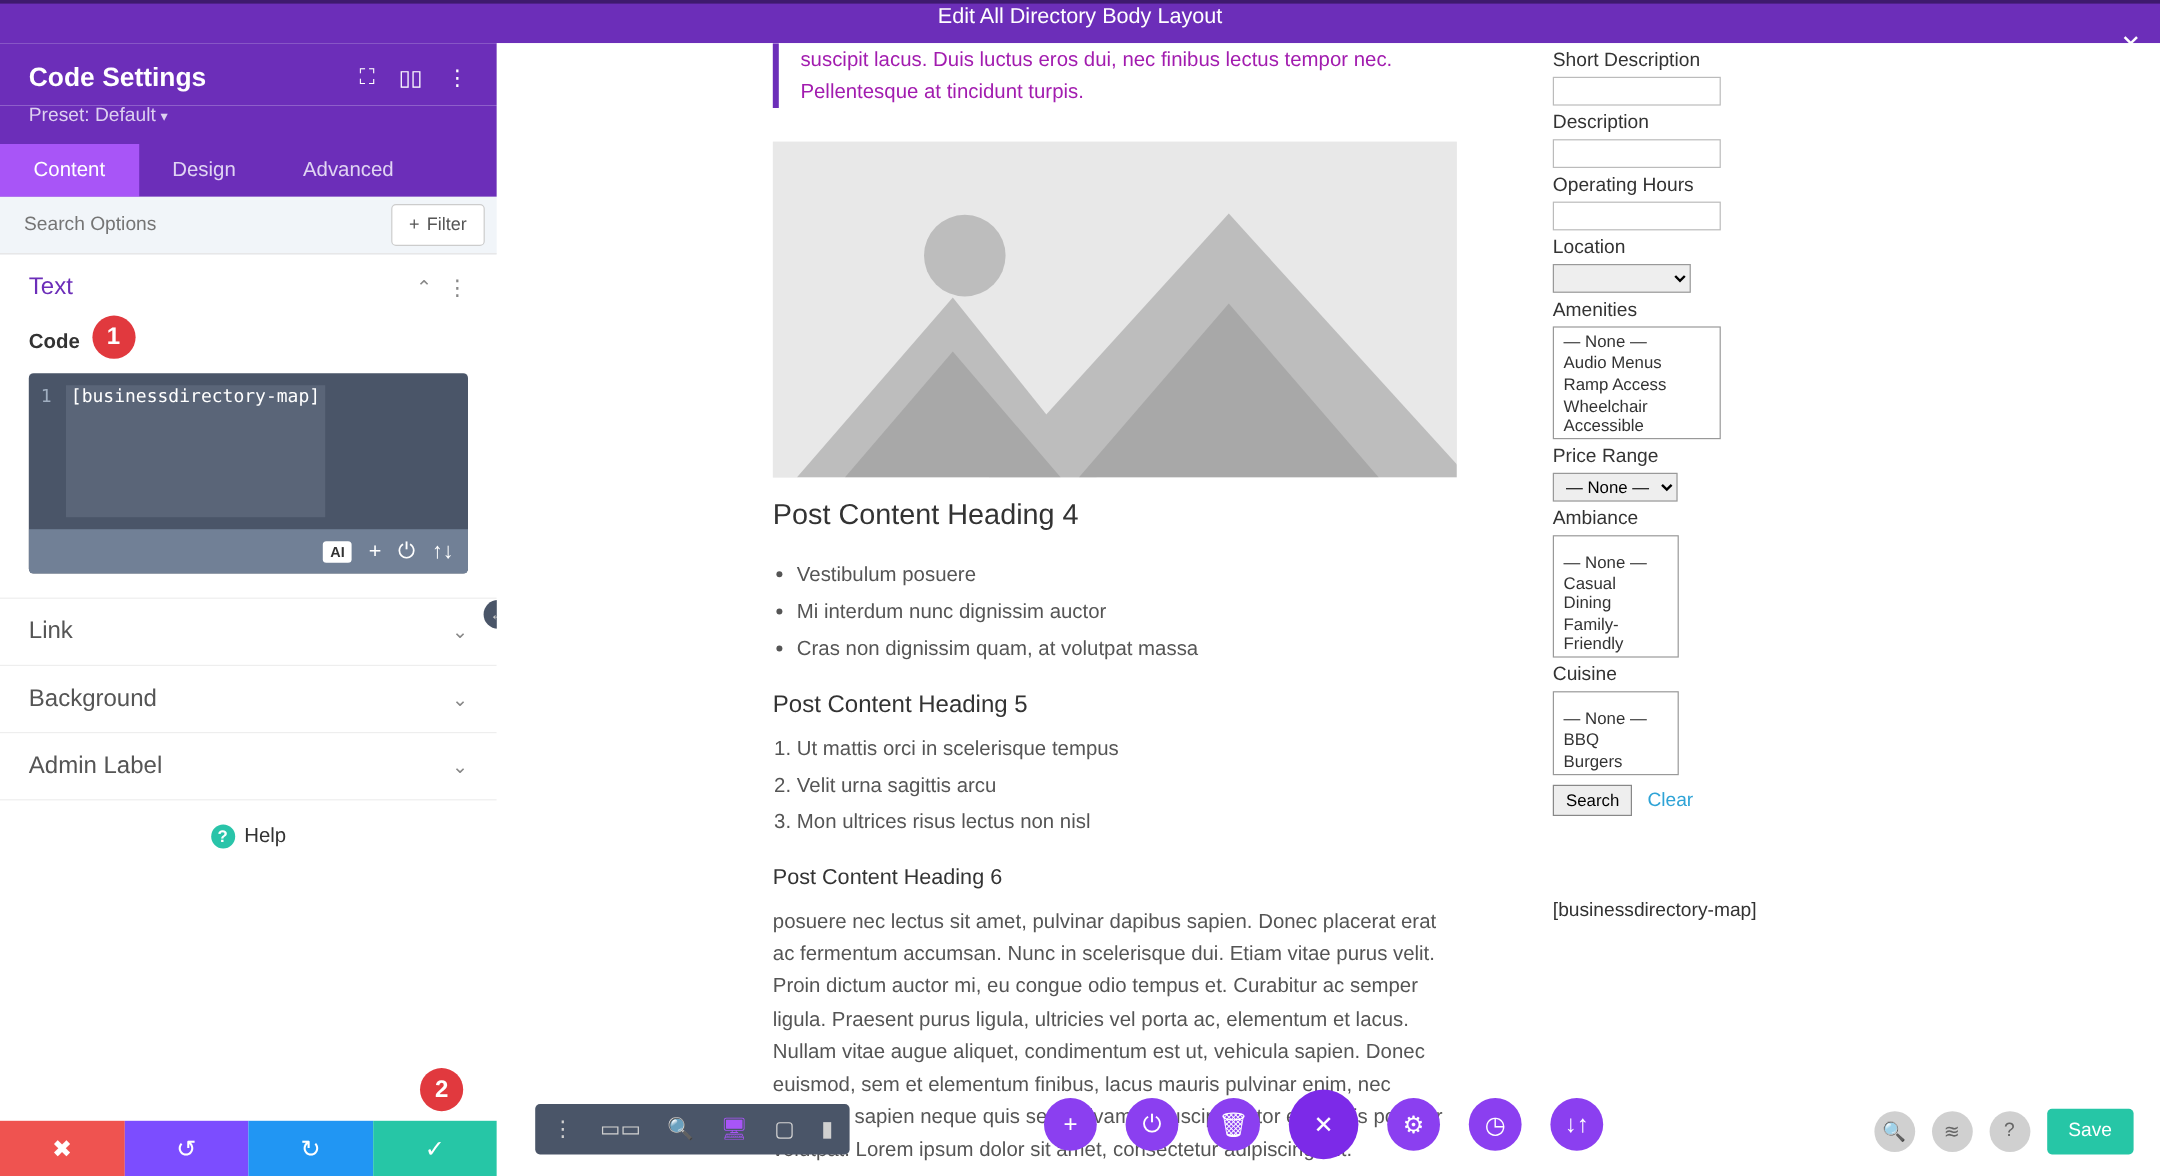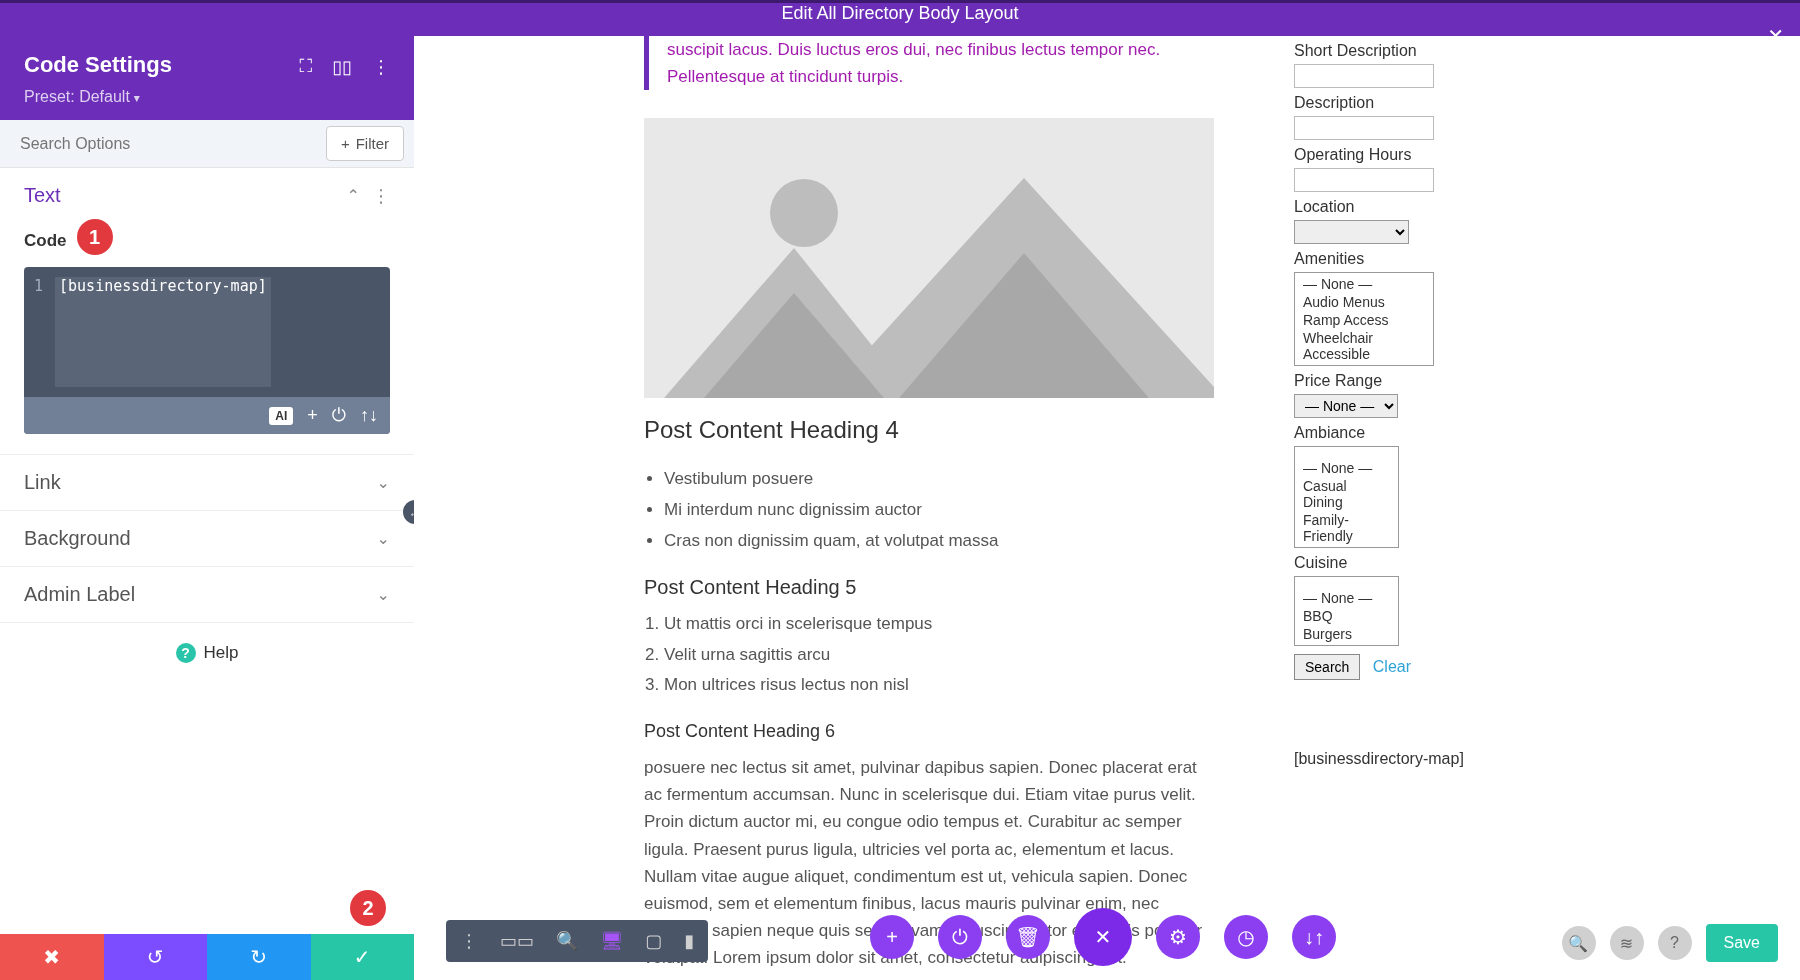--- a/index.html
+++ b/index.html
@@ -4,21 +4,21 @@
 <style>
 * { margin: 0; padding: 0; box-sizing: border-box; font-family: -apple-system, BlinkMacSystemFont, "Segoe UI", Helvetica, Arial, sans-serif; }
 body { background: #fff; width: 1800px; height: 980px; overflow: hidden; position: relative; }
 
 
 .topbar { position: absolute; top: 0; left: 0; right: 0; height: 36px; background: #6c2eb9; display: flex; align-items: center; padding: 0 16px; color: #fff; font-size: 18px; border-top: 3px solid #3e1a6e; flex-direction: column; }
 .topbar .close { margin-left: auto; font-size: 20px; cursor: pointer; }
 
 
 .sidebar { position: absolute; top: 36px; left: 0; width: 414px; bottom: 0; background: #fff; display: flex; flex-direction: column; }
-.sidebar-head { background: #6c2eb9; color: #fff; padding: 16px 24px 10px; display: flex; align-items: flex-end; }
+.sidebar-head { background: #6c2eb9; color: #fff; padding: 16px 24px 10px; display: flex; align-items: center; }
 .sidebar-head h2 { font-size: 22px; font-weight: 600; }
 .head-icons { margin-left: auto; display: flex; gap: 20px; font-size: 18px; }
 .preset { background: #6c2eb9; color: #ddd0f0; padding: 0 24px 14px; font-size: 16px; }
 .preset .caret { font-size: 12px; margin-left: 4px; }
 
 .tabs { display: flex; background: #6c2eb9; }
 .tab { flex: 0 0 auto; padding: 12px 28px; color: #e0d4f3; font-size: 17px; cursor: pointer; }
 .tab.active { background: #a855f7; color: #fff; }
 
 .search-row { display: flex; align-items: flex-end; background: #f1f5f9; border-bottom: 1px solid #e4e4e4; }
@@ -105,20 +105,25 @@
   <div class="sidebar-head">
     <h2>Code Settings</h2>
     <div class="head-icons">
       <span>⛶</span>
       <span>▯▯</span>
       <span>⋮</span>
     </div>
   </div>
   <div class="preset">
     <span>Preset: Default</span><span class="caret">▾</span>
+  </div>
+  <div class="tabs">
+    <div class="tab active">Content</div>
+    <div class="tab">Design</div>
+    <div class="tab">Advanced</div>
   </div>
   <div class="search-row">
     <input type="text" placeholder="Search Options" style="">
     <div class="filter-btn">
       <span>+</span>
       <span>Filter</span>
     </div>
   </div>
 
   <div class="sections">

